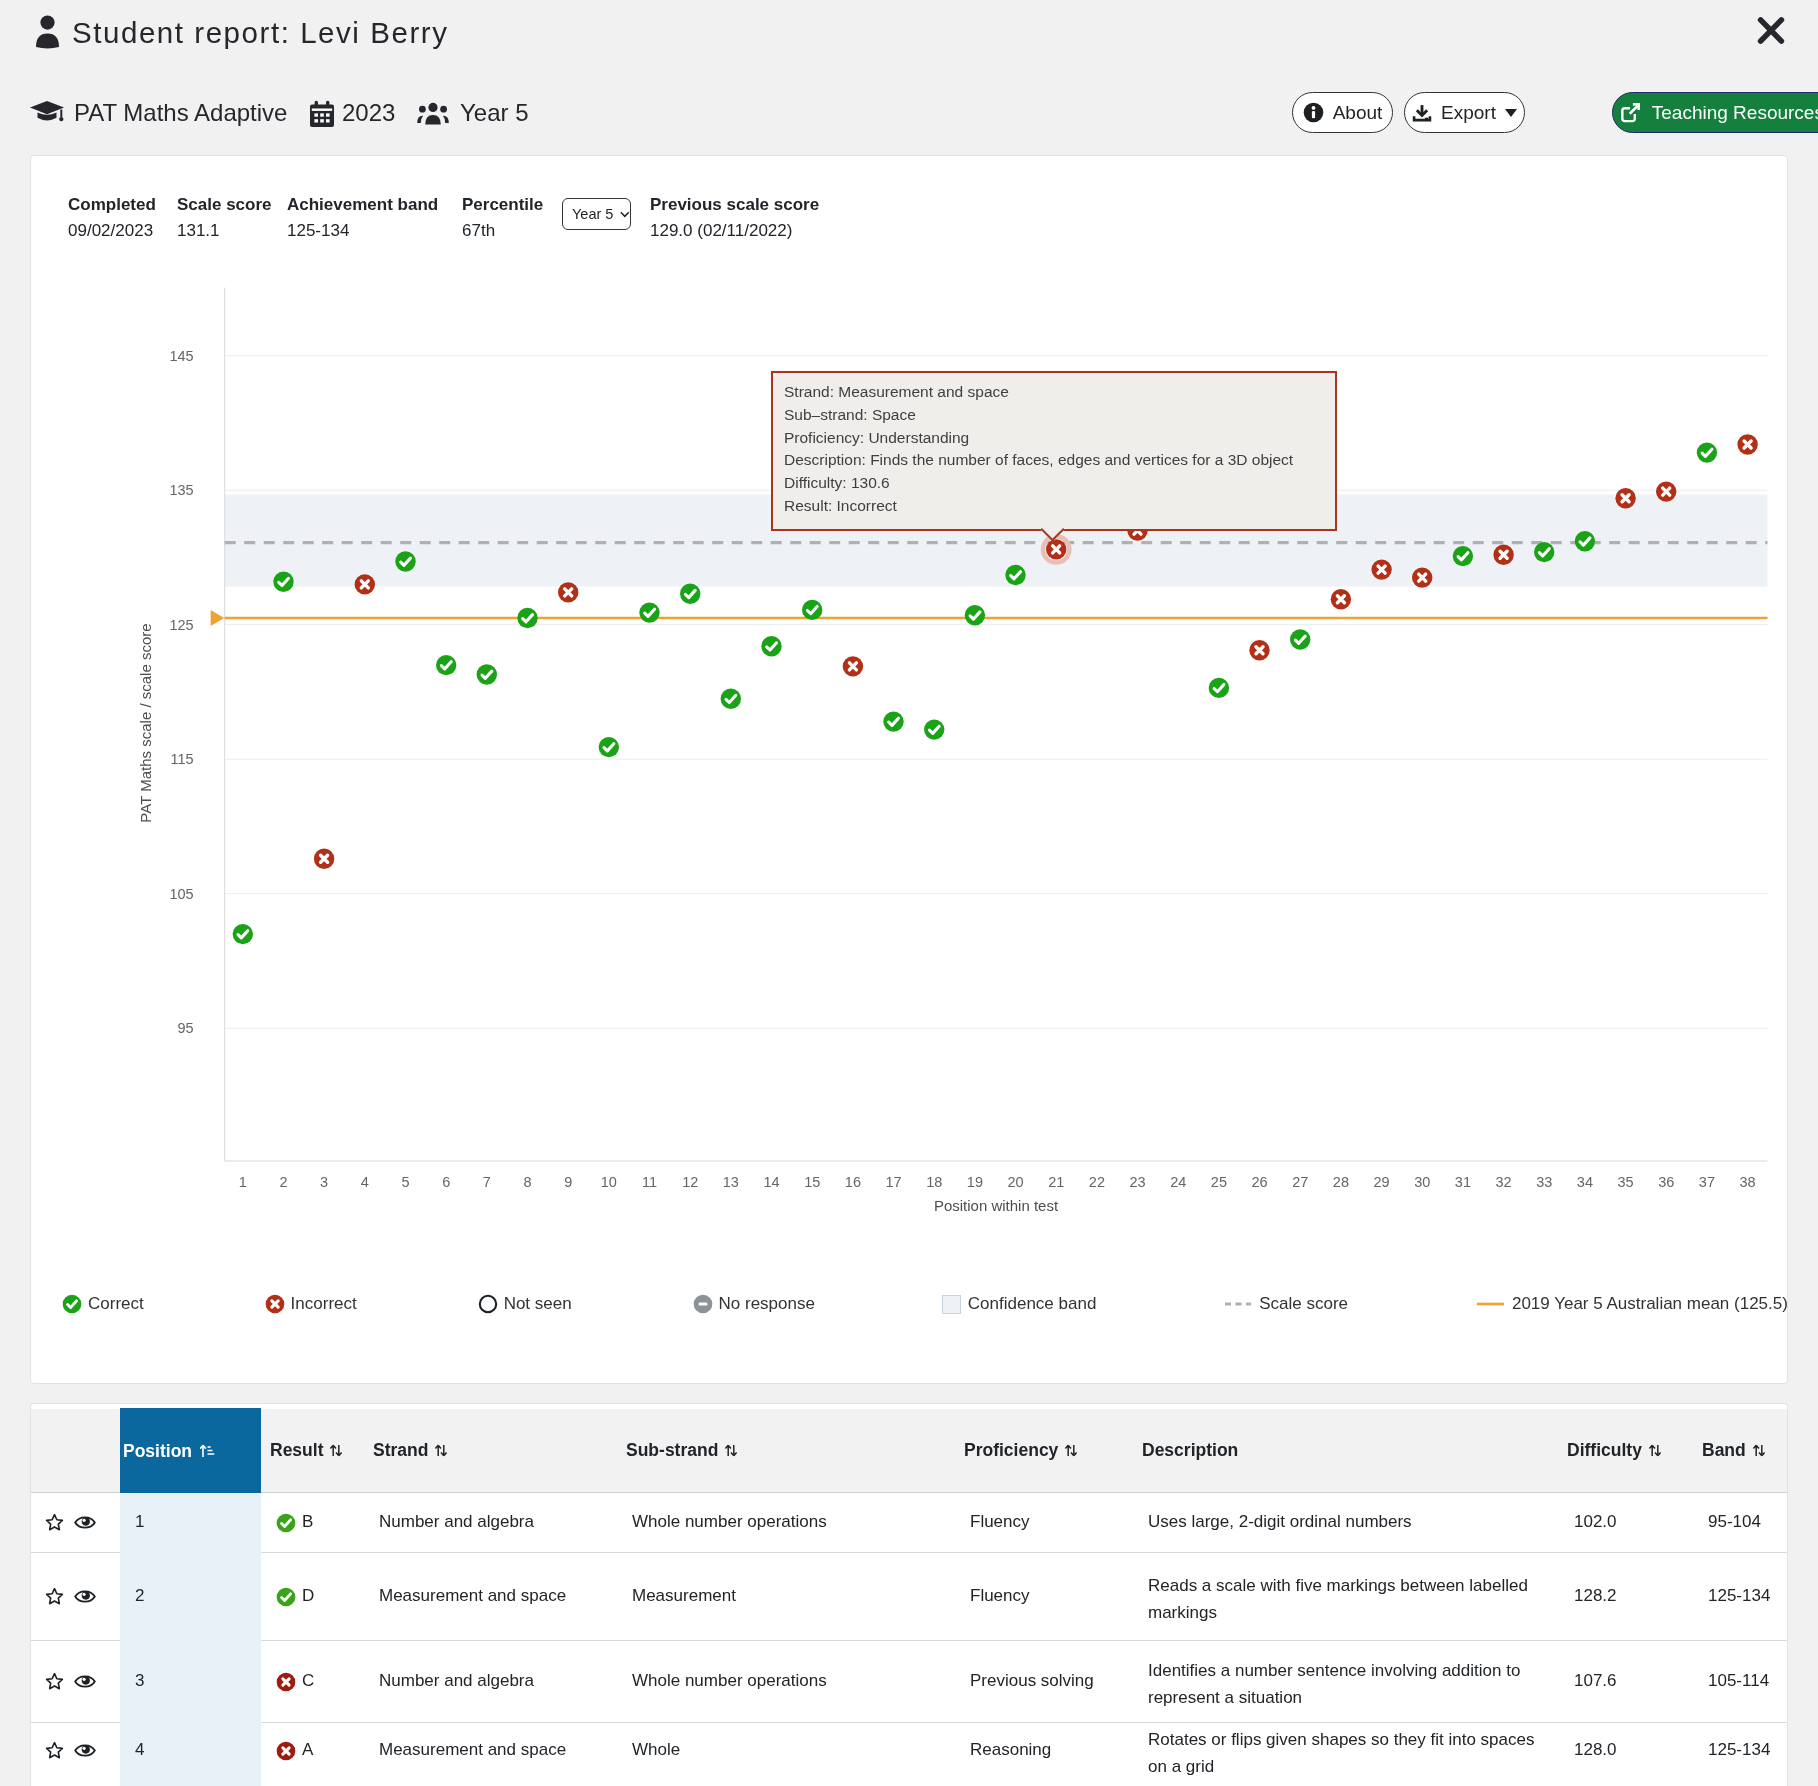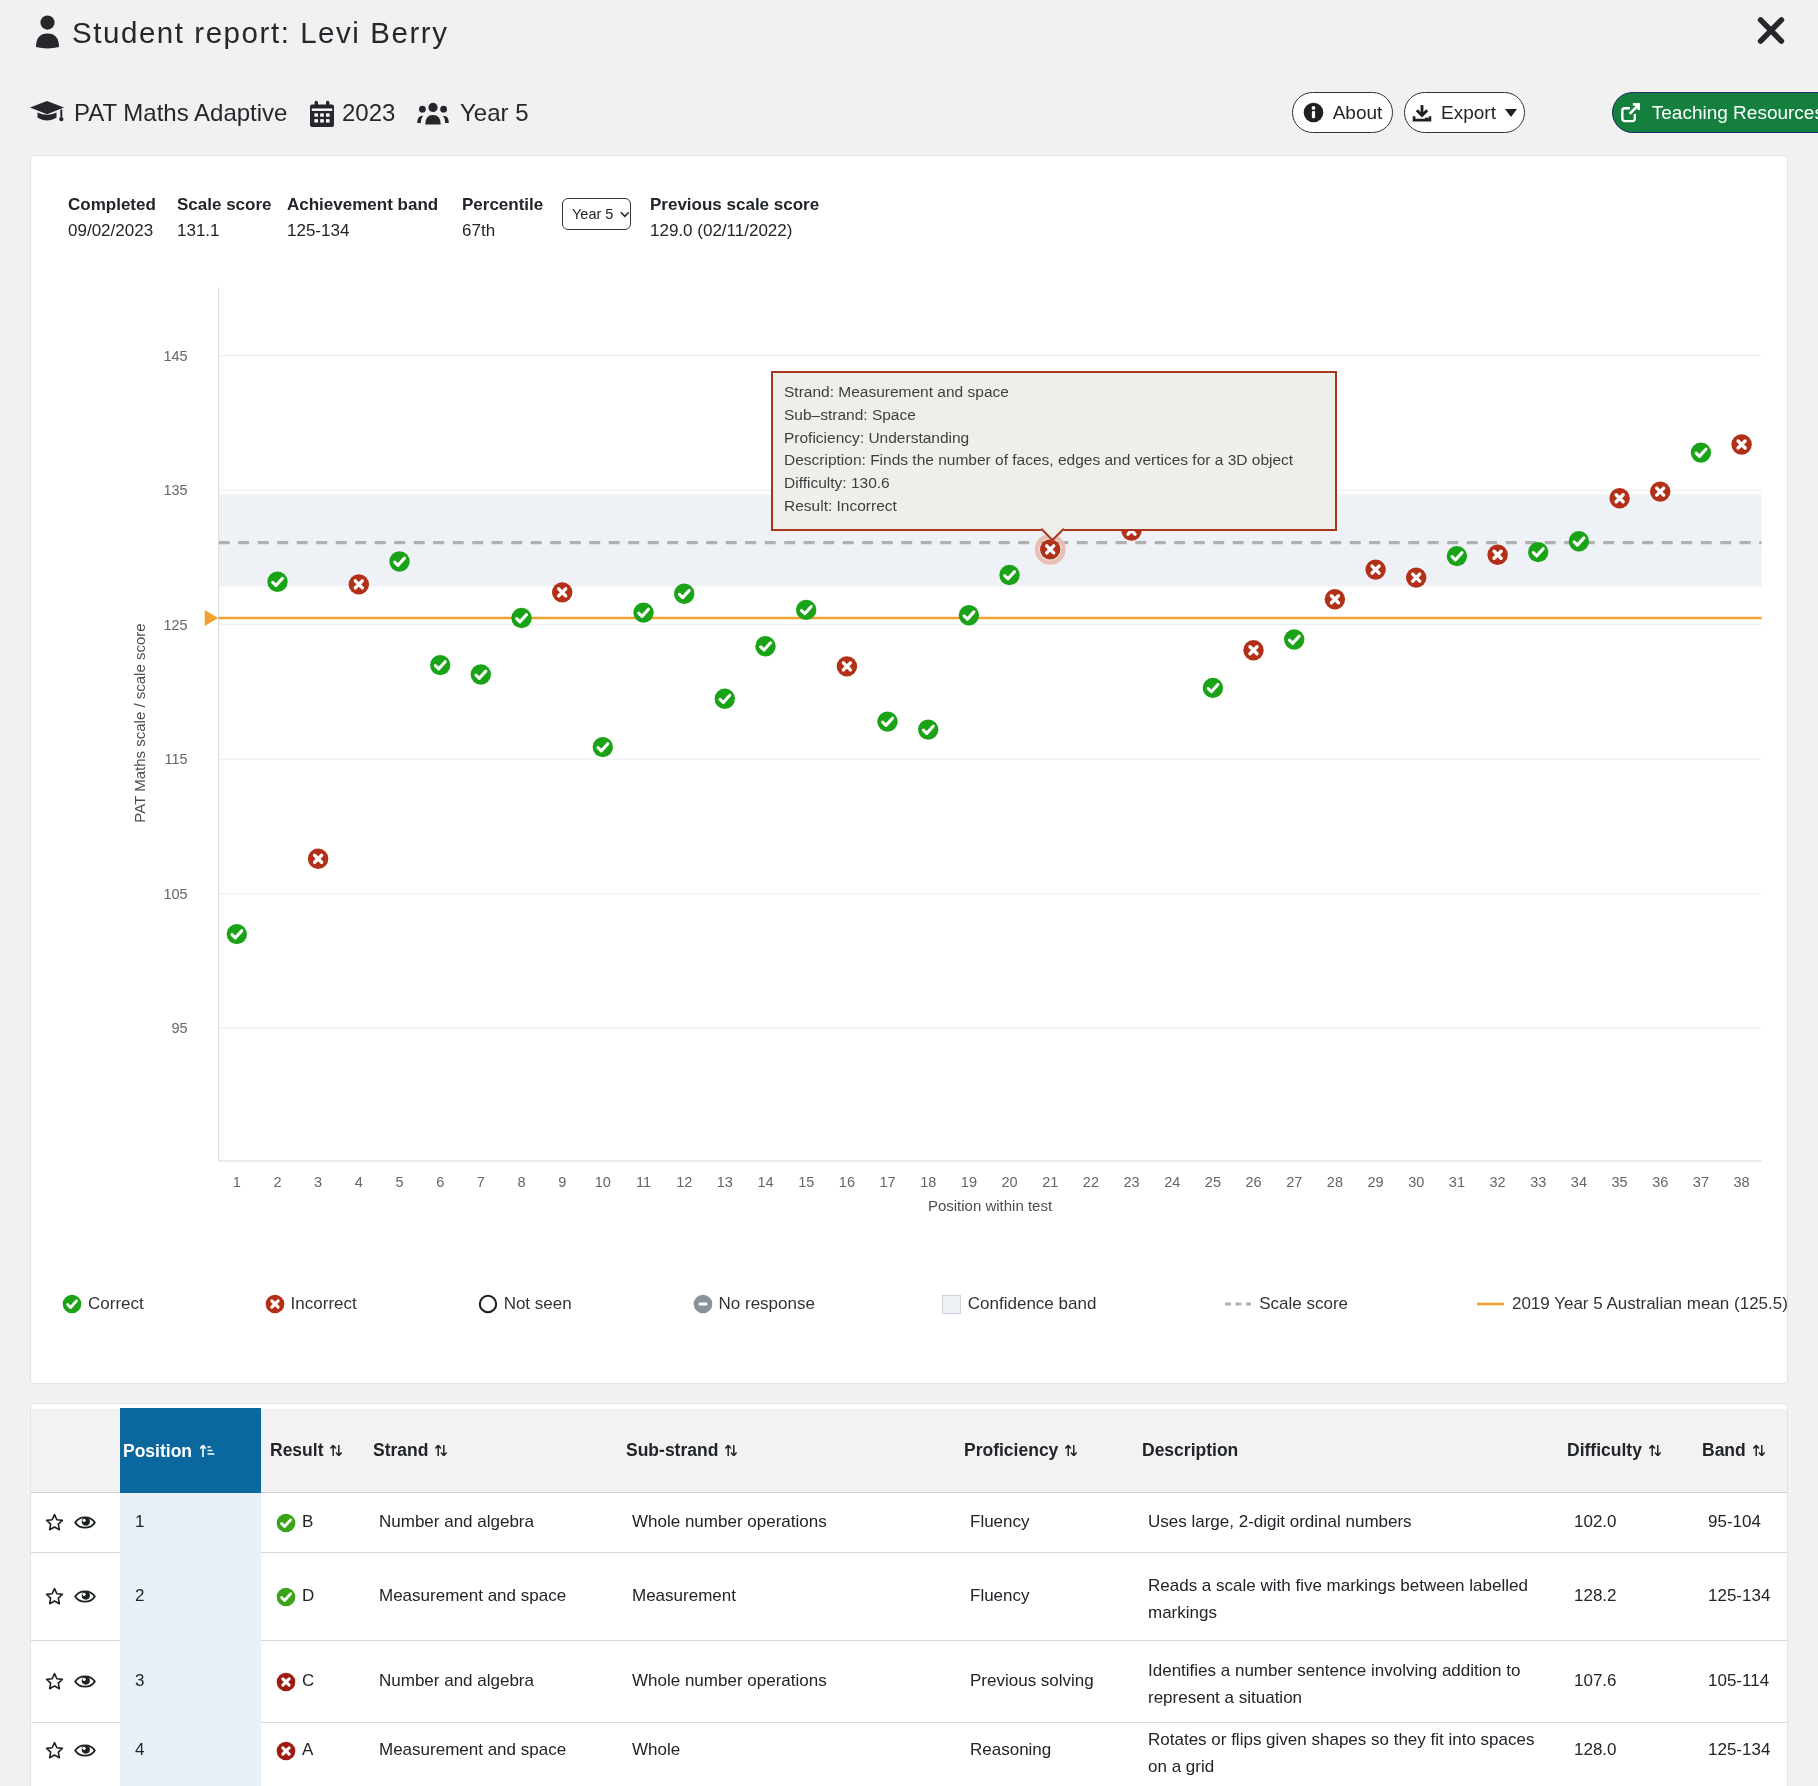--- a/index.html
+++ b/index.html
@@ -85,21 +85,21 @@
 <div class="abs b" style="left:287px;top:195px;font-size:17px;color:#212529">Achievement band</div>
 <div class="abs" style="left:287px;top:221px;font-size:17px;color:#212529">125-134</div>
 <div class="abs b" style="left:462px;top:195px;font-size:17px;color:#212529">Percentile</div>
 <div class="abs" style="left:462px;top:221px;font-size:17px;color:#212529">67th</div>
 <div class="abs" style="left:562px;top:198px;width:69px;height:32px;border:1px solid #30353a;border-radius:6px;background:#fff;display:flex;align-items:center;padding-left:9px;font-size:14.5px;white-space:nowrap;color:#212529">Year 5<svg width="11" height="7" viewBox="0 0 11 7" style="margin-left:7px">
         <path d="M1 1 L5.5 5.6 L10 1" fill="none" stroke="#212529" stroke-width="1.7"></path>
       </svg></div>
 <div class="abs b" style="left:650px;top:195px;font-size:17px;color:#212529">Previous scale score</div>
 <div class="abs" style="left:650px;top:221px;font-size:17px;color:#212529">129.0 (02/11/2022)</div>
 
-<div class="abs" style="left:30px;top:155px;width:1758px;height:1318px">
+<div class="abs" style="left:36px;top:155px;width:1758px;height:1318px">
 <svg width="1758" height="1229" viewBox="0 0 1758 1229" style="position:absolute;left:0;top:0">
 <defs>
 <g id="ok">
             <circle r="10.2" fill="#1aa317"></circle>
             <path d="M-4.8,0.6 L-1.5,3.8 L5,-3.4" fill="none" stroke="#fff" stroke-width="3.1" stroke-linecap="round" stroke-linejoin="round"></path>
           </g>
 <g id="bad">
             <circle r="10.2" fill="#b23017"></circle>
             <path d="M-3.5,-3.5 L3.5,3.5 M3.5,-3.5 L-3.5,3.5" fill="none" stroke="#fff" stroke-width="3.4" stroke-linecap="round"></path>
           </g>

